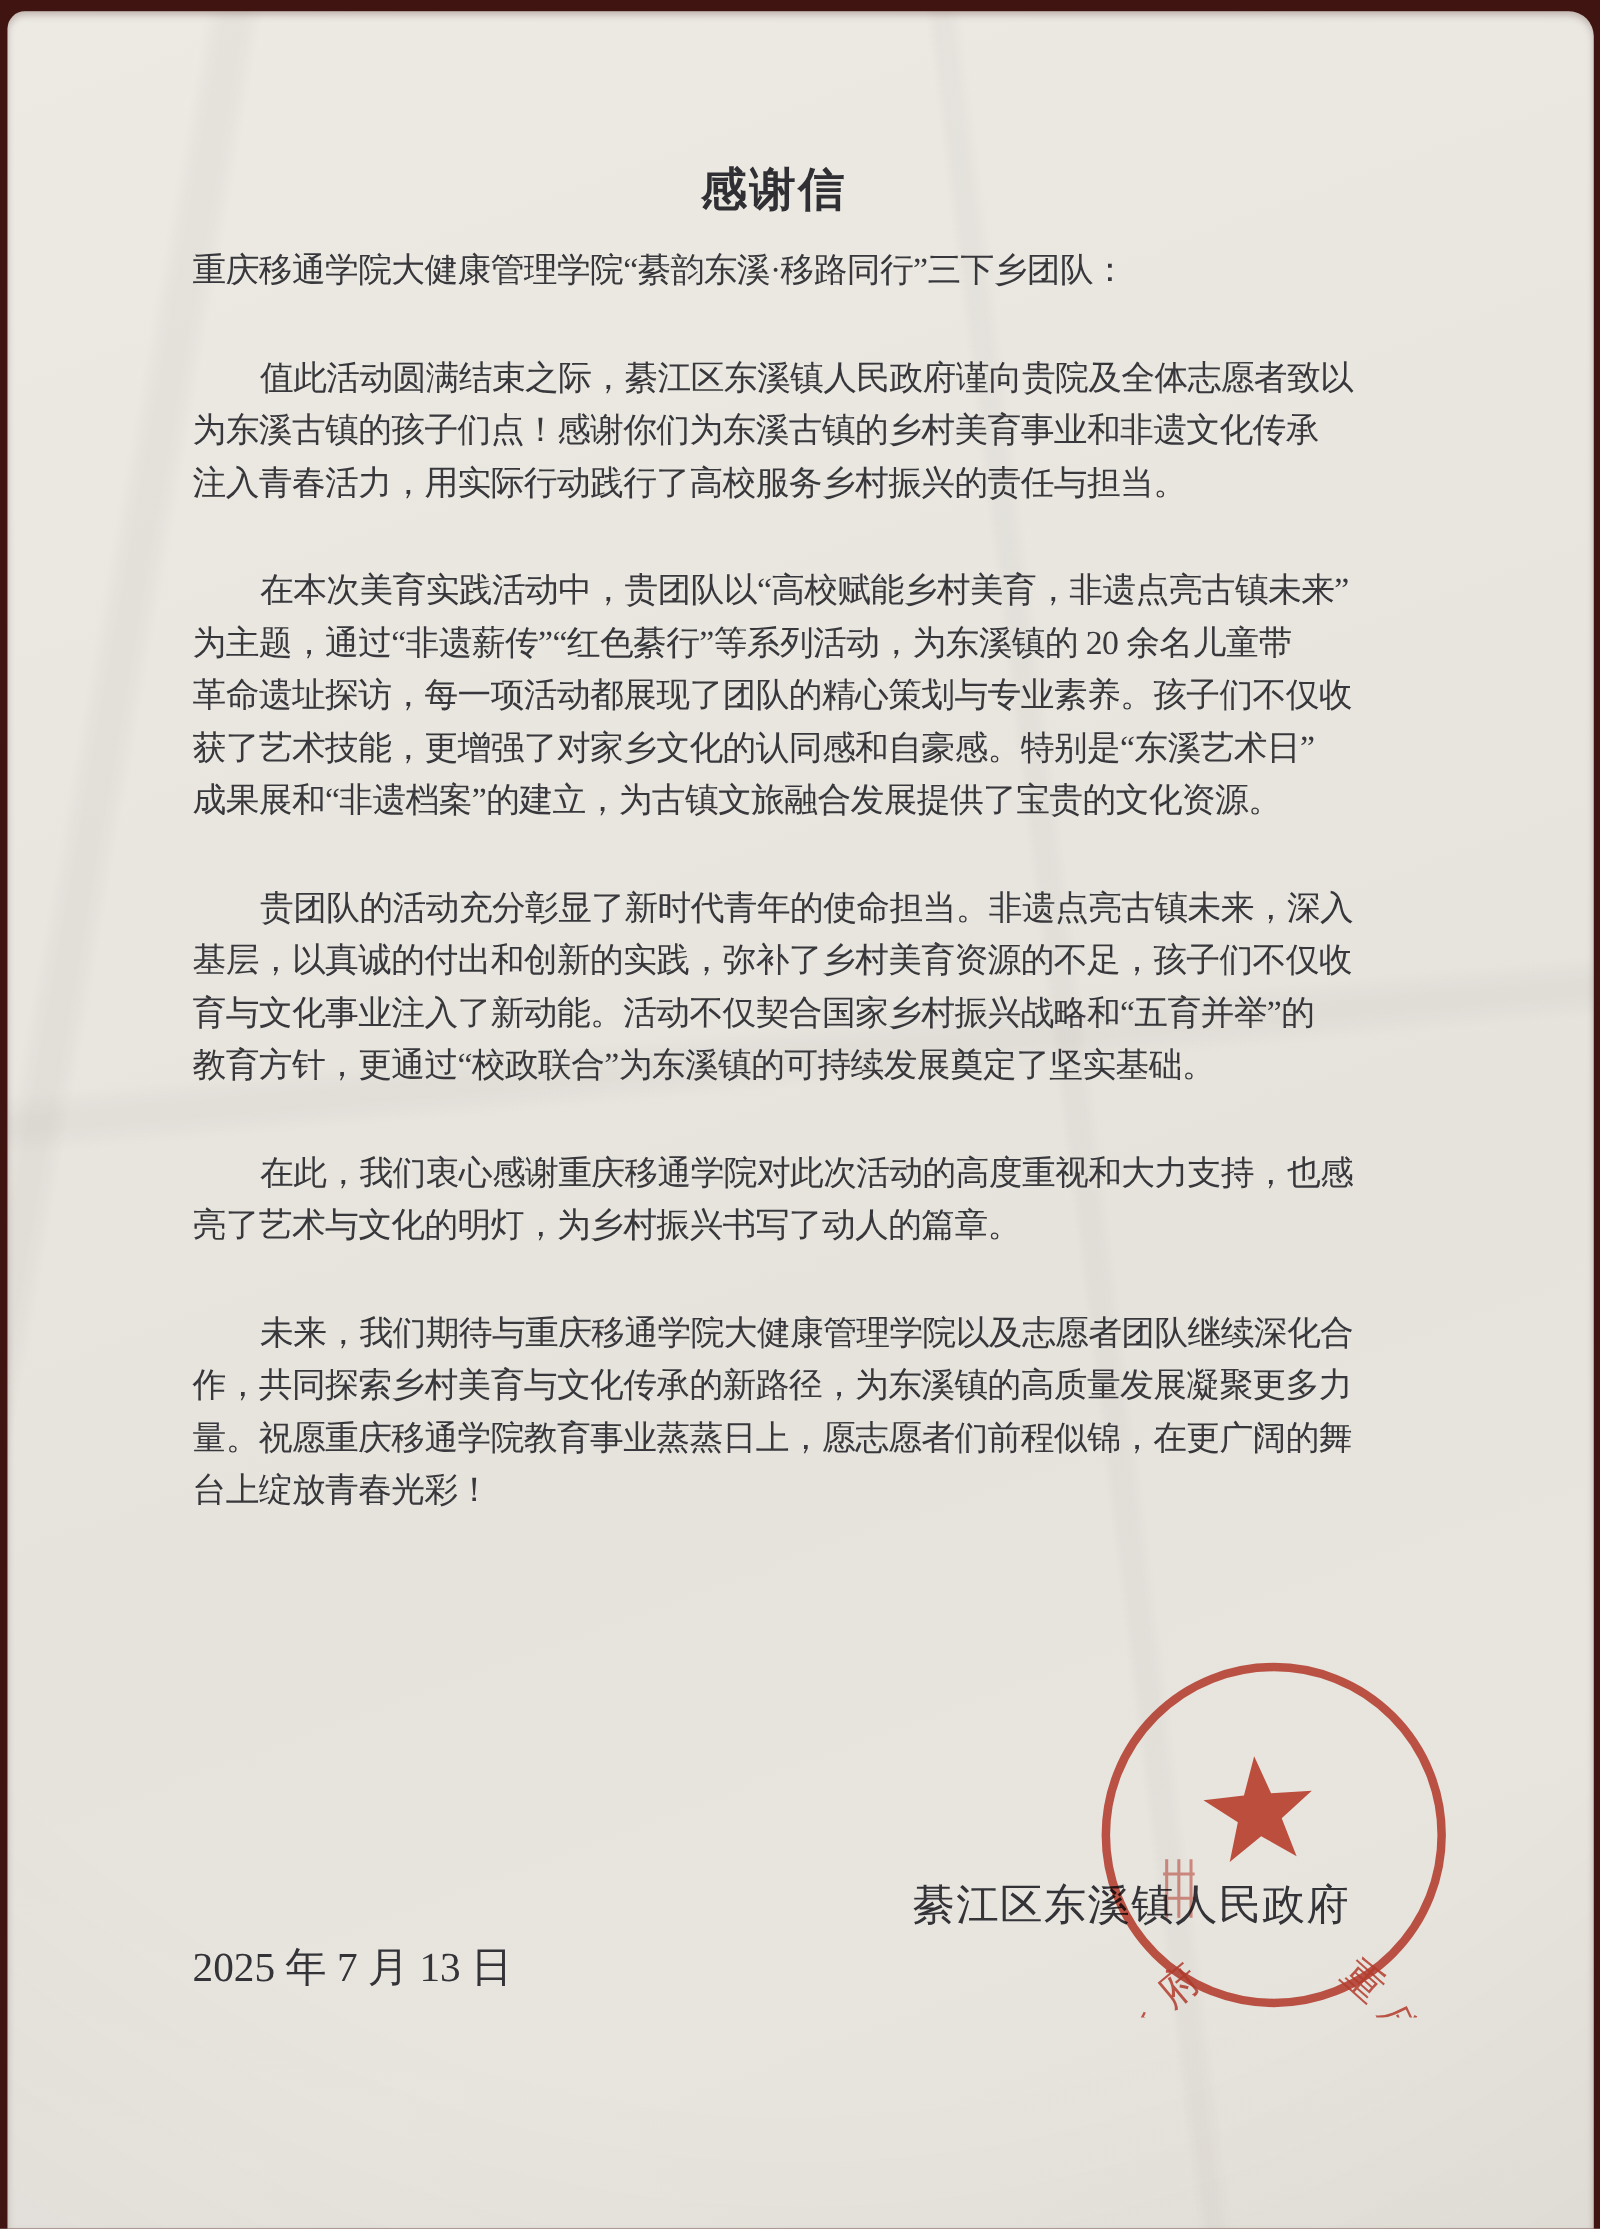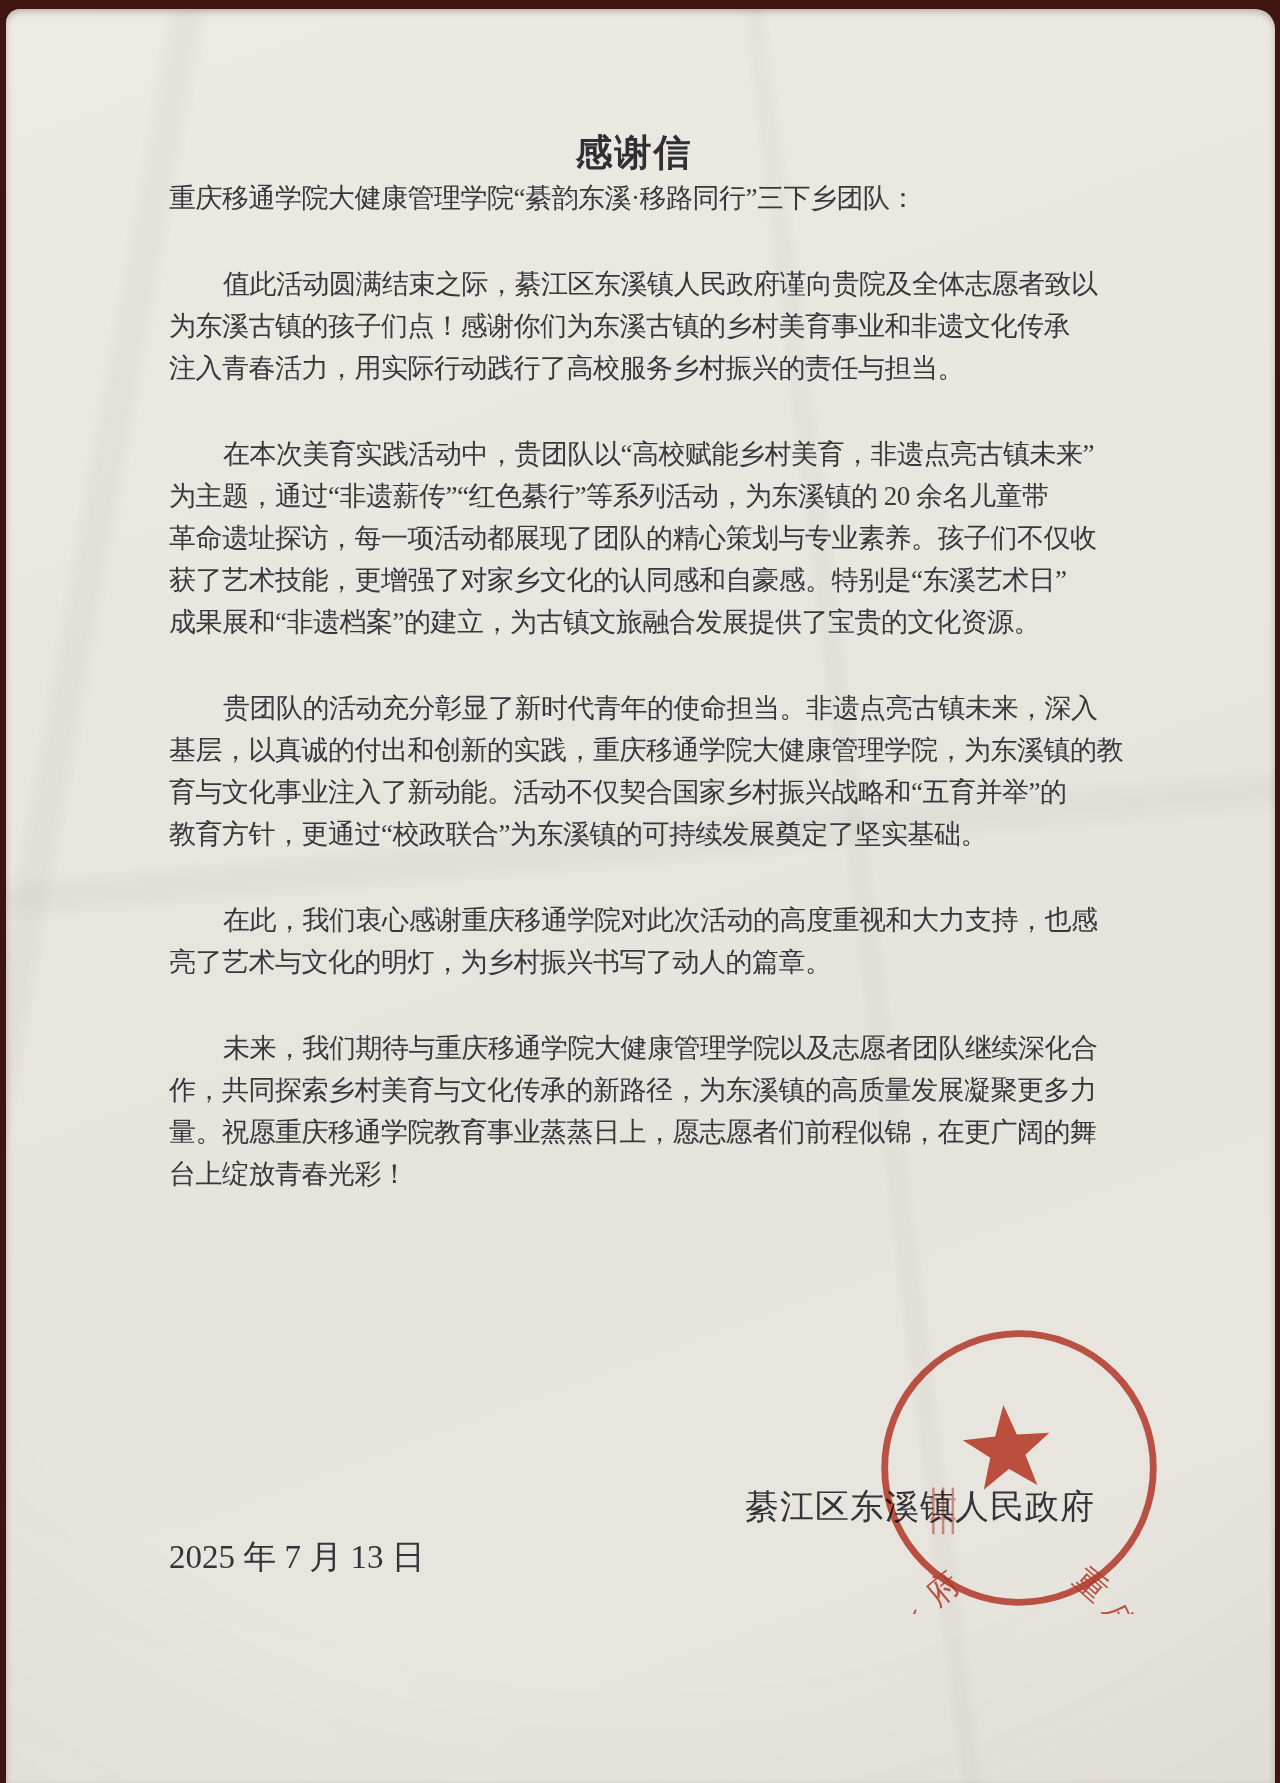--- a/index.html
+++ b/index.html
@@ -20,30 +20,31 @@
   .paper::before{
     content:"";position:absolute;inset:0;pointer-events:none;
     background:
       linear-gradient(100deg,transparent 0 10%,rgba(120,110,100,.06) 11% 12%,transparent 13% 100%),
       linear-gradient(175deg,transparent 0 46%,rgba(110,100,95,.05) 47% 47.6%,transparent 48.6% 100%),
       linear-gradient(83deg,transparent 0 64%,rgba(110,100,95,.045) 64.6% 65.2%,transparent 66% 100%),
       radial-gradient(120% 90% at 50% 40%,transparent 60%,rgba(90,80,75,.07) 100%);
     border-radius:inherit;
   }
   .content{
-    position:absolute;left:163px;top:0;width:930px;
+    position:absolute;left:148px;top:0;width:930px;
     color:#38383c;
   }
   .title{
     margin:120px 0 0 0;
     font-size:37px;font-weight:700;line-height:48px;
     text-align:center;letter-spacing:2px;
     color:#303034;
   }
   .salutation{
+    margin-top:18px;
     font-size:27px;line-height:42px;letter-spacing:-0.5px;
     white-space:nowrap;
   }
   .body-lines{margin-top:8px;}
   .line{
     font-size:27px;line-height:42px;letter-spacing:-0.5px;
     white-space:nowrap;
   }
   .line.indent{text-indent:54px;margin-top:44px;}
   .signature{
@@ -76,21 +77,21 @@
     <div class="body-lines">
         <div class="line indent">值此活动圆满结束之际，綦江区东溪镇人民政府谨向贵院及全体志愿者致以</div>
         <div class="line">为东溪古镇的孩子们点！感谢你们为东溪古镇的乡村美育事业和非遗文化传承</div>
         <div class="line">注入青春活力，用实际行动践行了高校服务乡村振兴的责任与担当。</div>
         <div class="line indent">在本次美育实践活动中，贵团队以“高校赋能乡村美育，非遗点亮古镇未来”</div>
         <div class="line">为主题，通过“非遗薪传”“红色綦行”等系列活动，为东溪镇的 20 余名儿童带</div>
         <div class="line">革命遗址探访，每一项活动都展现了团队的精心策划与专业素养。孩子们不仅收</div>
         <div class="line">获了艺术技能，更增强了对家乡文化的认同感和自豪感。特别是“东溪艺术日”</div>
         <div class="line">成果展和“非遗档案”的建立，为古镇文旅融合发展提供了宝贵的文化资源。</div>
         <div class="line indent">贵团队的活动充分彰显了新时代青年的使命担当。非遗点亮古镇未来，深入</div>
-        <div class="line">基层，以真诚的付出和创新的实践，重庆移通学院大健康管理学院，为东溪镇的教</div>
+        <div class="line">基层，以真诚的付出和创新的实践，弥补了乡村美育资源的不足，孩子们不仅收</div>
         <div class="line">育与文化事业注入了新动能。活动不仅契合国家乡村振兴战略和“五育并举”的</div>
         <div class="line">教育方针，更通过“校政联合”为东溪镇的可持续发展奠定了坚实基础。</div>
         <div class="line indent">在此，我们衷心感谢重庆移通学院对此次活动的高度重视和大力支持，也感</div>
         <div class="line">亮了艺术与文化的明灯，为乡村振兴书写了动人的篇章。</div>
         <div class="line indent">未来，我们期待与重庆移通学院大健康管理学院以及志愿者团队继续深化合</div>
         <div class="line">作，共同探索乡村美育与文化传承的新路径，为东溪镇的高质量发展凝聚更多力</div>
         <div class="line">量。祝愿重庆移通学院教育事业蒸蒸日上，愿志愿者们前程似锦，在更广阔的舞</div>
         <div class="line">台上绽放青春光彩！</div>
       </div>
     <div class="signature">綦江区东溪镇人民政府</div>

